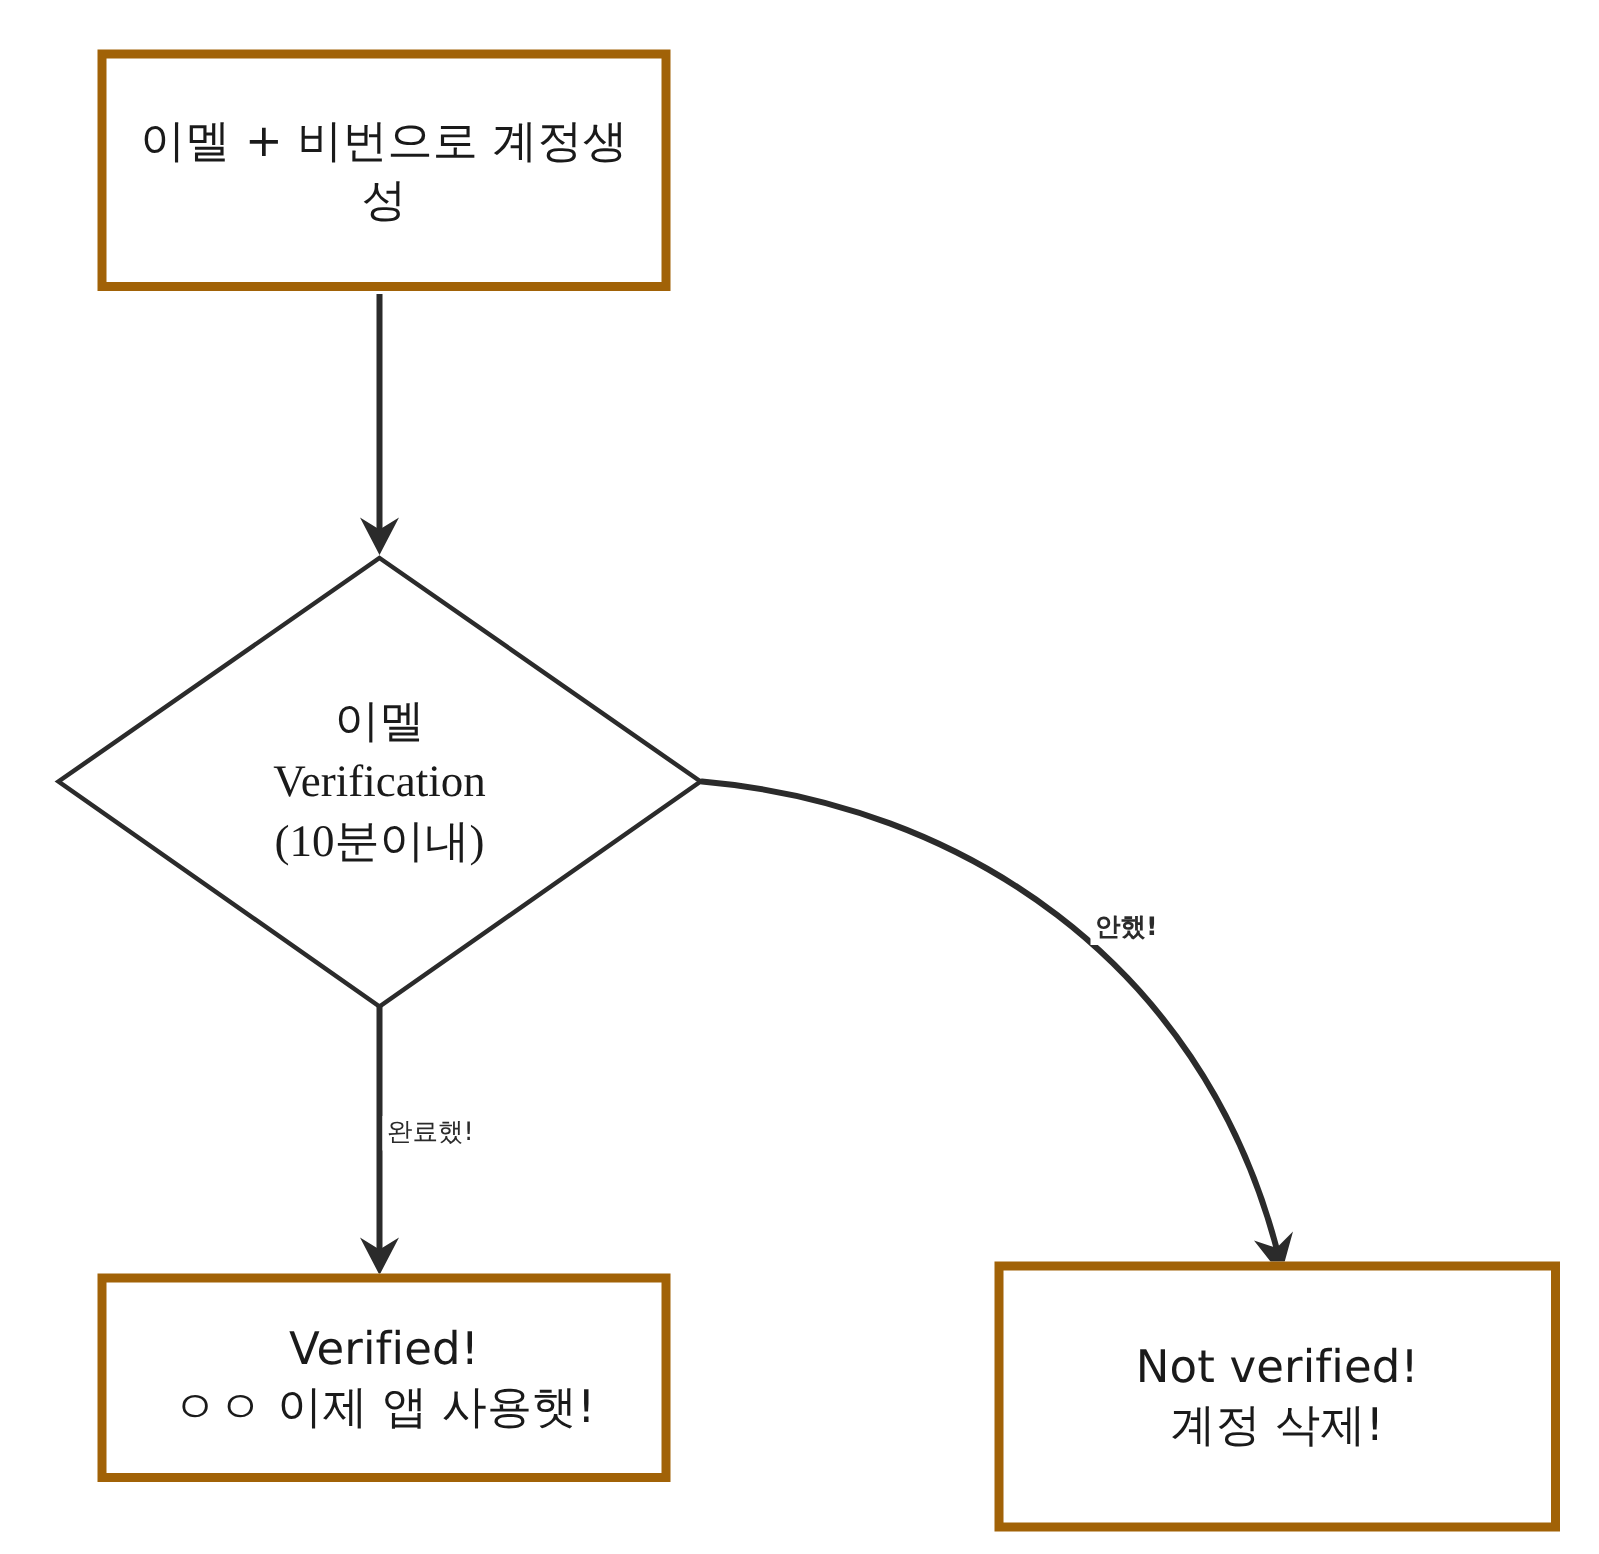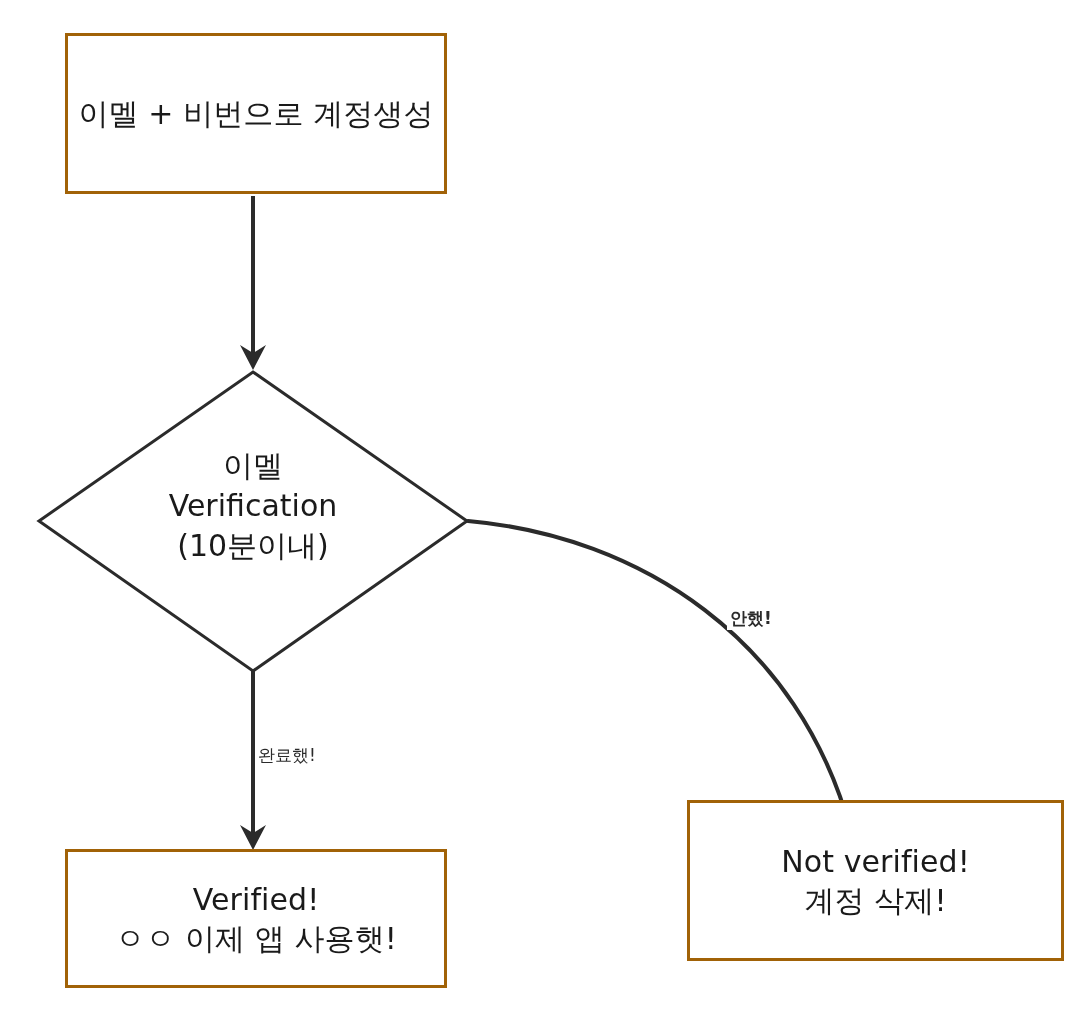--- a/index.html
+++ b/index.html
@@ -27,21 +27,21 @@
   }
   .node {
     position: absolute;
     box-sizing: border-box;
     display: flex;
     align-items: center;
     justify-content: center;
     text-align: center;
   }
   .rect-node {
-    border: 3px solid #a16207;
+    border: 6px solid #a16207;
     background: #ffffff;
   }
   .node-label {
     color: #1a1a1a;
     font-size: 30px;
     line-height: 1.30;
     letter-spacing: 0.1px;
     white-space: pre-line;
     padding: 0 10px;
   }
@@ -65,22 +65,22 @@
     color: #2b2b2b;
     font-size: 17px;
     line-height: 1.1;
     background: #ffffff;
     padding: 2px 3px;
     white-space: nowrap;
   }
   
   #node-create      { left: 65px;  top: 33px;  width: 382px; height: 161px; }
   #node-verified    { left: 65px;  top: 849px; width: 382px; height: 139px; }
-  #node-notverified { left: 663px; top: 800px; width: 377px; height: 161px; margin-left: 24px; }
-  #node-decision    { left: 38px;  top: 355px; width: 430px; height: 302px; }
+  #node-notverified { left: 663px; top: 841px; width: 377px; height: 180px; }
+  #node-decision    { left: 38px;  top: 371px; width: 430px; height: 302px; font-family: Liberation Serif, serif; }
   #label-yes { left: 215px; top: 744px; margin-left: 40px; }
   #label-no  { left: 727px; top: 607px; font-weight: bold; }
 </style>
 </head>
 <body>
 
 <div id="canvas">
 
   <svg id="edges" viewBox="0 0 1066 1036" width="1066" height="1036" xmlns="http://www.w3.org/2000/svg">
 

